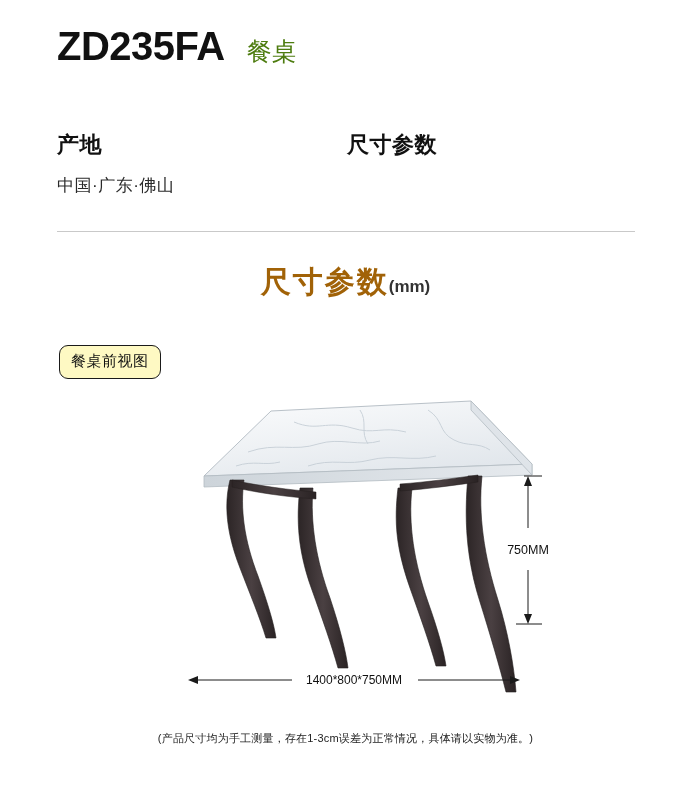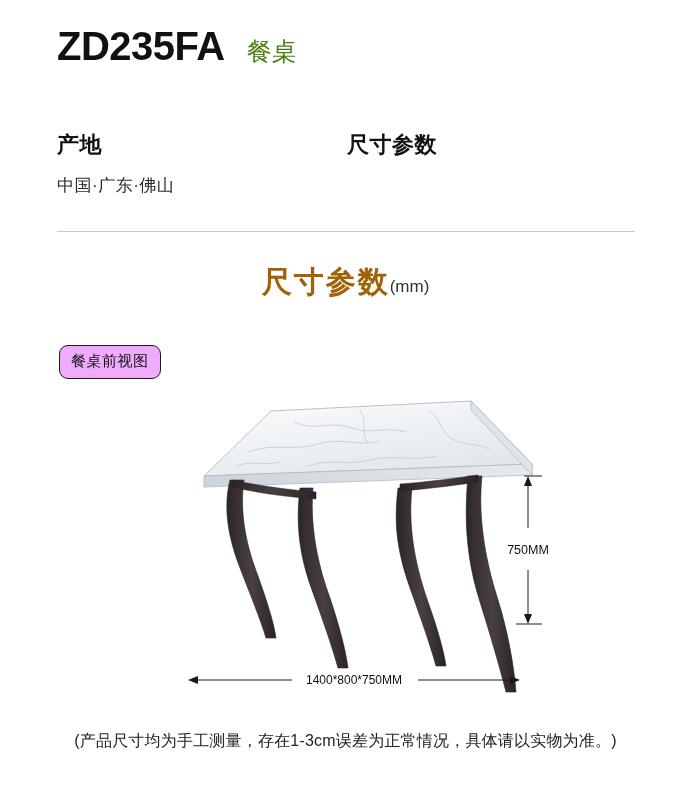--- a/index.html
+++ b/index.html
@@ -88,36 +88,36 @@
   }
   .section-title .st-main {
     font-size: 30px;
     font-weight: bold;
     letter-spacing: 2px;
     color: #a16207;
   }
   .section-title .st-unit {
     font-size: 17px;
     color: #333;
-    font-weight: normal;
+    font-weight: bold;
     letter-spacing: 0;
   }
 
   
   .view-tag {
     position: absolute;
     left: 59px;
     top: 345px;
     border: 1.6px solid #1a1a1a;
     border-radius: 9px;
     padding: 6px 11px 7px 11px;
     font-size: 15px;
     color: #111;
     letter-spacing: 0.5px;
-    background: #f0abfc;
+    background: #fef9c3;
   }
 
   
   .drawing {
     position: absolute;
     left: 8px;
     top: 380px;
     width: 691px;
     height: 330px;
   }
@@ -125,21 +125,21 @@
     display: block;
   }
 
   
   .footnote {
     position: absolute;
     left: 0;
     top: 731px;
     width: 691px;
     text-align: center;
-    font-size: 16px;
+    font-size: 11px;
     color: #222;
     letter-spacing: 0.2px;
   }
 
   .dim-label {
     font-family: "Liberation Sans", "DejaVu Sans", sans-serif;
     font-size: 12px;
     fill: #111;
   }
   .dim-label-v {

